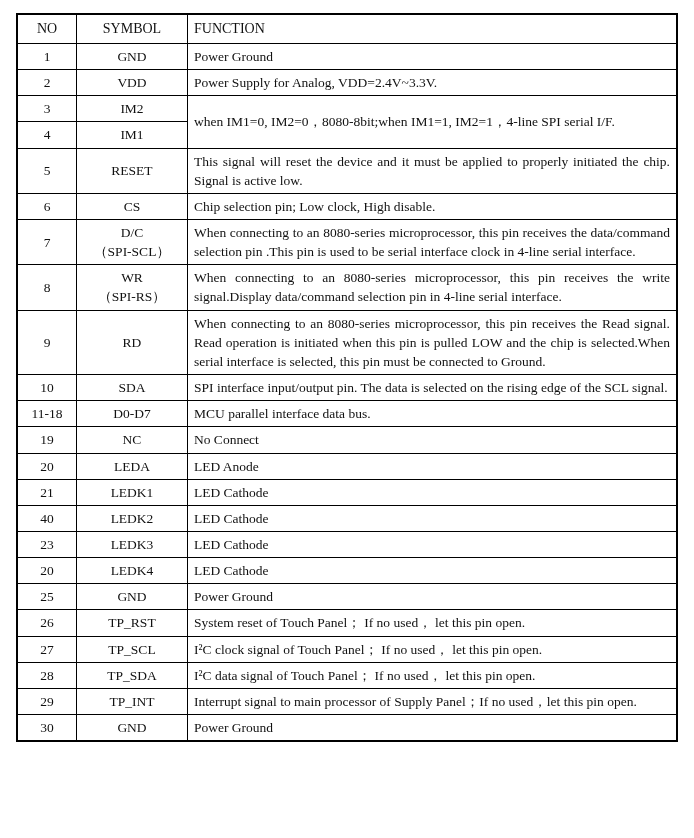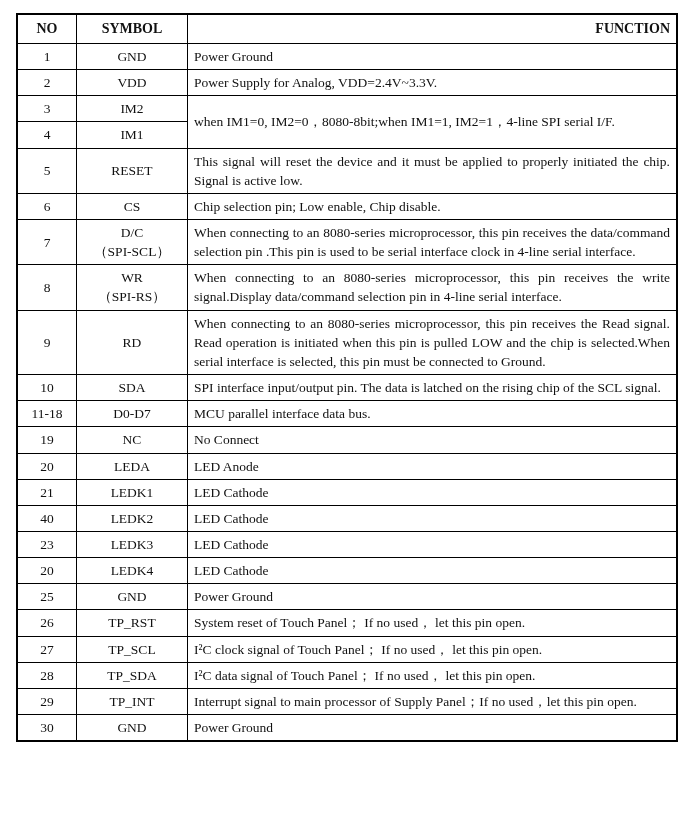--- a/index.html
+++ b/index.html
@@ -26,37 +26,37 @@
   table.pin-table td {
     border: 1px solid #000000;
     font-size: 13.5px;
     line-height: 1.42;
     padding: 3px 6px;
     vertical-align: middle;
     color: #111111;
   }
   table.pin-table th {
     font-size: 14px;
-    font-weight: bold;
+    font-weight: normal;
     padding: 4px 6px;
   }
   th.col-no, td.col-no {
     width: 46px;
     text-align: center;
   }
   th.col-symbol, td.col-symbol {
     width: 98px;
     text-align: center;
   }
   td.col-symbol {
     white-space: pre-line;
     border-radius: 11px;
   }
   th.col-function {
-    text-align: right;
+    text-align: left;
     padding-left: 14px;
     margin-left: 44px;
   }
   td.col-function {
     text-align: justify;
     padding: 3px 9px 3px 8px;
   }
 </style>
 </head>
 <body>
@@ -91,21 +91,21 @@
           <td class="col-symbol">IM1</td>
         </tr>
         <tr>
           <td class="col-no">5</td>
           <td class="col-symbol">RESET</td>
           <td class="col-function">This signal will reset the device and it must be applied to properly initiated the chip. Signal is active low.</td>
         </tr>
         <tr>
           <td class="col-no">6</td>
           <td class="col-symbol">CS</td>
-          <td class="col-function">Chip selection pin; Low enable, Chip disable.</td>
+          <td class="col-function">Chip selection pin; Low clock, High disable.</td>
         </tr>
         <tr>
           <td class="col-no">7</td>
           <td class="col-symbol">D/C
 （SPI-SCL）</td>
           <td class="col-function">When connecting to an 8080-series microprocessor, this pin receives the data/command selection pin .This pin is used to be serial interface clock in 4-line serial interface.</td>
         </tr>
         <tr>
           <td class="col-no">8</td>
           <td class="col-symbol">WR
@@ -113,21 +113,21 @@
           <td class="col-function">When connecting to an 8080-series microprocessor, this pin receives the write signal.Display data/command selection pin in 4-line serial interface.</td>
         </tr>
         <tr>
           <td class="col-no">9</td>
           <td class="col-symbol">RD</td>
           <td class="col-function">When connecting to an 8080-series microprocessor, this pin receives the Read signal. Read operation is initiated when this pin is pulled LOW and the chip is selected.When serial interface is selected, this pin must be connected to Ground.</td>
         </tr>
         <tr>
           <td class="col-no">10</td>
           <td class="col-symbol">SDA</td>
-          <td class="col-function">SPI interface input/output pin. The data is latched on the rising chip of the SCL signal.</td>
+          <td class="col-function">SPI interface input/output pin. The data is selected on the rising edge of the SCL signal.</td>
         </tr>
         <tr>
           <td class="col-no">11-18</td>
           <td class="col-symbol">D0-D7</td>
           <td class="col-function">MCU parallel interface data bus.</td>
         </tr>
         <tr>
           <td class="col-no">19</td>
           <td class="col-symbol">NC</td>
           <td class="col-function">No Connect</td>

